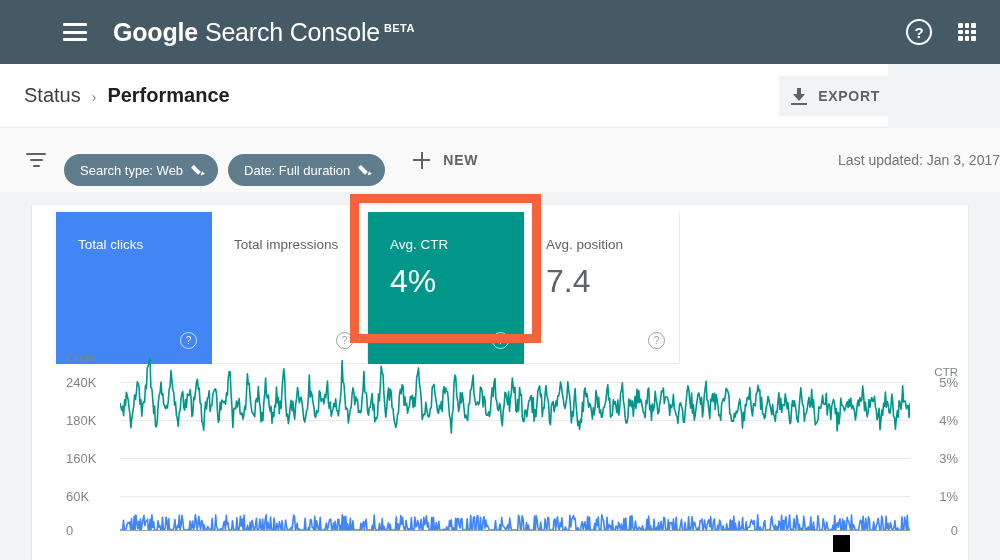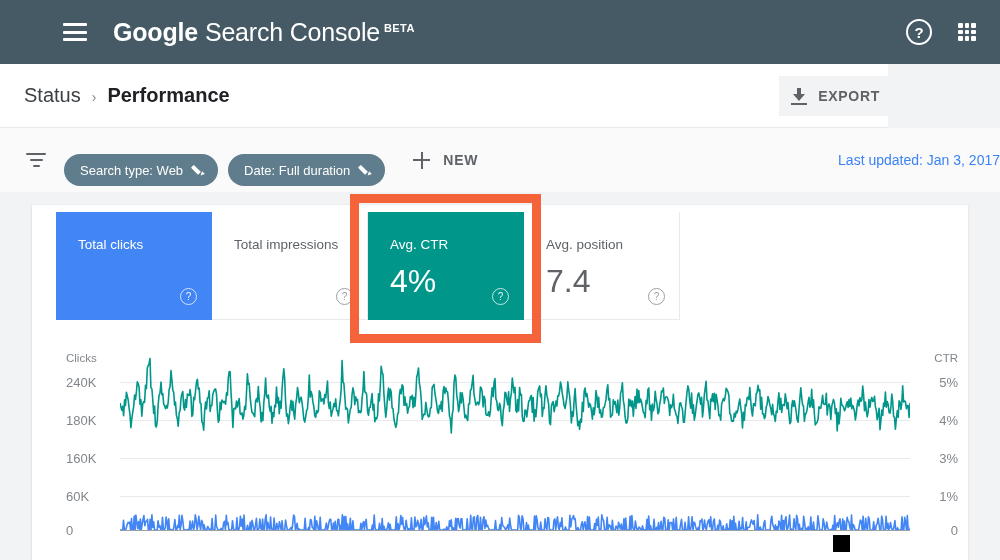--- a/index.html
+++ b/index.html
@@ -295,21 +295,21 @@
   .new-label {
     font-size: 14px;
     font-weight: 700;
     letter-spacing: 0.7px;
     color: #5f6368;
   }
   .last-updated {
     position: absolute;
     right: 0px;
     font-size: 14px;
-    color: #3b82f6;
+    color: #737373;
     white-space: nowrap;
   }
 
   
   .content {
     position: absolute;
     top: 205px;
     left: 32px;
     width: 936px;
     min-height: 355px;
@@ -320,21 +320,21 @@
   
   .cards {
     position: absolute;
     top: 212px;
     left: 56px;
     display: flex;
     height: 116px;
   }
   .card {
     width: 156px;
-    height: 108px;
+    height: 152px;
     box-sizing: border-box;
     position: relative;
     border-right: 1px solid #e8eaed;
     border-bottom: 1px solid #e8eaed;
     padding: 26px 10px 0 22px;
     cursor: pointer;
   }
   .card.blue   { background: #4285f4; border-right-color: #4285f4; border-bottom-color: #4285f4; }
   .card.teal   { background: #00968a; border-right-color: #00968a; border-bottom-color: #00968a; }
   .card.plain  { background: #ffffff; }
@@ -389,21 +389,21 @@
     left: 56px;
     width: 912px;
     height: 208px;
   }
   .axis-title {
     position: absolute;
     font-size: 11.5px;
     color: #80868b;
   }
   .axis-title.left  { left: 10px; top: 0px; }
-  .axis-title.right { right: 10px; top: 0px; }
+  .axis-title.right { right: 10px; top: 14px; }
   .tick-label {
     position: absolute;
     font-size: 13px;
     color: #80868b;
     white-space: nowrap;
   }
   .tick-label.left  { left: 10px; transform: translateY(-50%); }
   .tick-label.right { right: 10px; transform: translateY(-50%); }
   .gridline {
     position: absolute;

